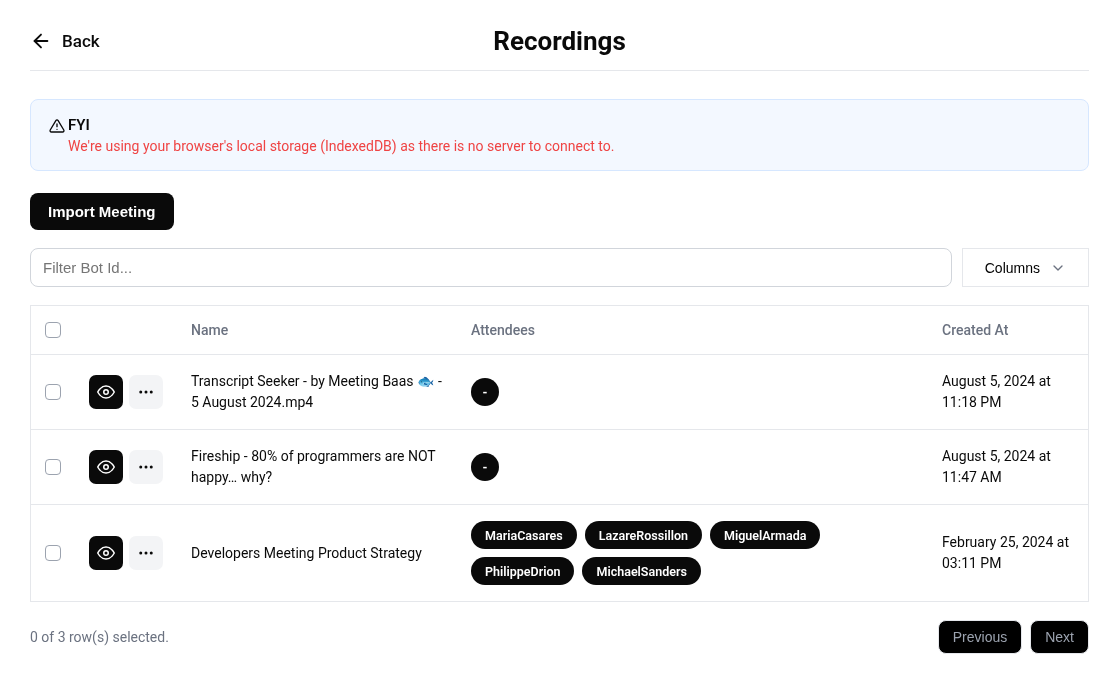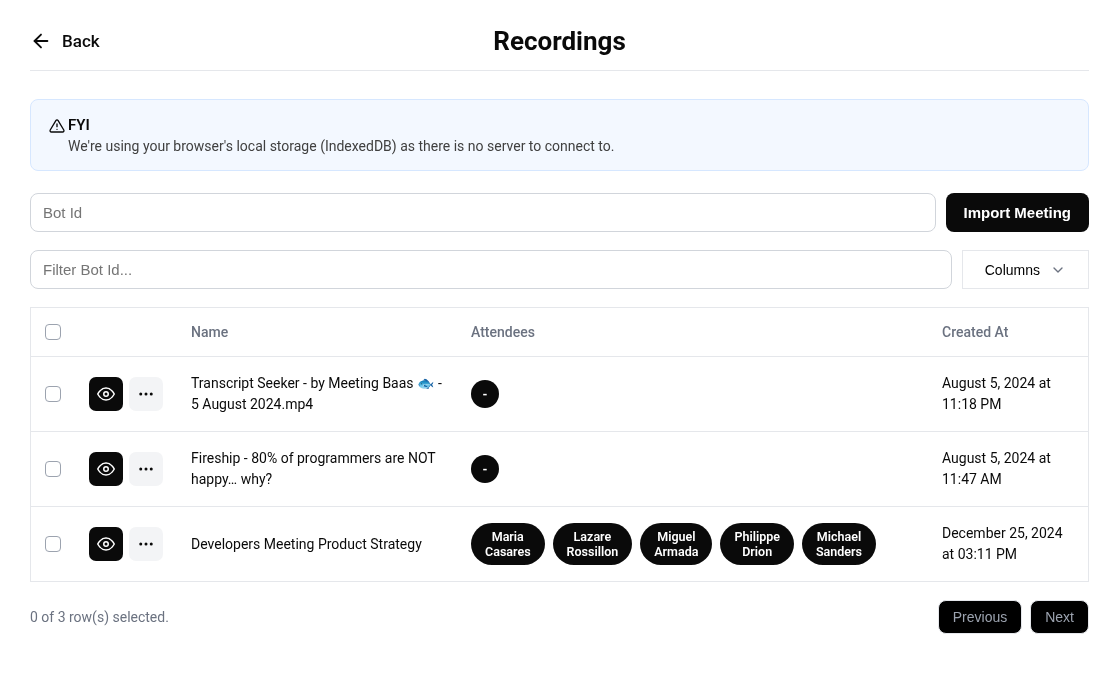--- a/index.html
+++ b/index.html
@@ -50,21 +50,21 @@
     .alert-icon {
       flex-shrink: 0;
       margin-top: 2px;
     }
     .alert-title {
       font-weight: 600;
       font-size: 15px;
       margin-bottom: 4px;
     }
     .alert-desc {
-      color: #404040;
+      color: #ef4444;
       font-size: 14px;
     }
     .import-row {
       display: flex;
       gap: 10px;
       margin-bottom: 18px;
     }
     .text-input {
       flex: 1;
       border: 1px solid #d1d5db;
@@ -177,21 +177,21 @@
       justify-content: center;
       min-height: 28px;
     }
     .pill-dash {
       width: 28px;
       height: 28px;
       padding: 0;
       font-weight: 700;
     }
     .pill-multiline {
-      flex-direction: column;
+      flex-direction: row;
       padding: 6px 14px;
     }
     .date-cell { line-height: 1.5; }
     .footer-row {
       display: flex;
       justify-content: space-between;
       align-items: center;
       margin-top: 18px;
     }
     .selection-text { color: #6b7280; font-size: 14px; }
@@ -234,21 +234,20 @@
         <line x1="12" y1="17" x2="12.01" y2="17"></line>
       </svg>
   </span>
   <div>
     <div class="alert-title">FYI</div>
     <div class="alert-desc">We're using your browser's local storage (IndexedDB) as there is no server to connect to.</div>
   </div>
 </div>
 
 <div class="import-row">
-  <input class="text-input" placeholder="Bot Id" style="">
   <button class="import-btn">Import Meeting</button>
 </div>
 
 <div class="filter-row">
   <input class="text-input" placeholder="Filter Bot Id..." style="">
   <button class="columns-btn">
     <span>Columns</span>
     <span>
       <svg width="16" height="16" viewBox="0 0 24 24" fill="none" stroke="#6b7280" stroke-width="2" stroke-linecap="round" stroke-linejoin="round">
           <polyline points="6 9 12 15 18 9"></polyline>
@@ -380,21 +379,21 @@
               <span class="pill pill-multiline">
                 <span>Philippe</span>
                 <span>Drion</span>
               </span>
               <span class="pill pill-multiline">
                 <span>Michael</span>
                 <span>Sanders</span>
               </span>
             </div>
           </td>
-          <td class="date-cell">December 25, 2024 at 03:11 PM</td>
+          <td class="date-cell">February 25, 2024 at 03:11 PM</td>
         </tr>
       </tbody>
   </table>
 </div>
 
 <div class="footer-row">
   <div class="selection-text">0 of 3 row(s) selected.</div>
   <div class="pager">
     <button class="pager-btn">Previous</button>
     <button class="pager-btn">Next</button>

